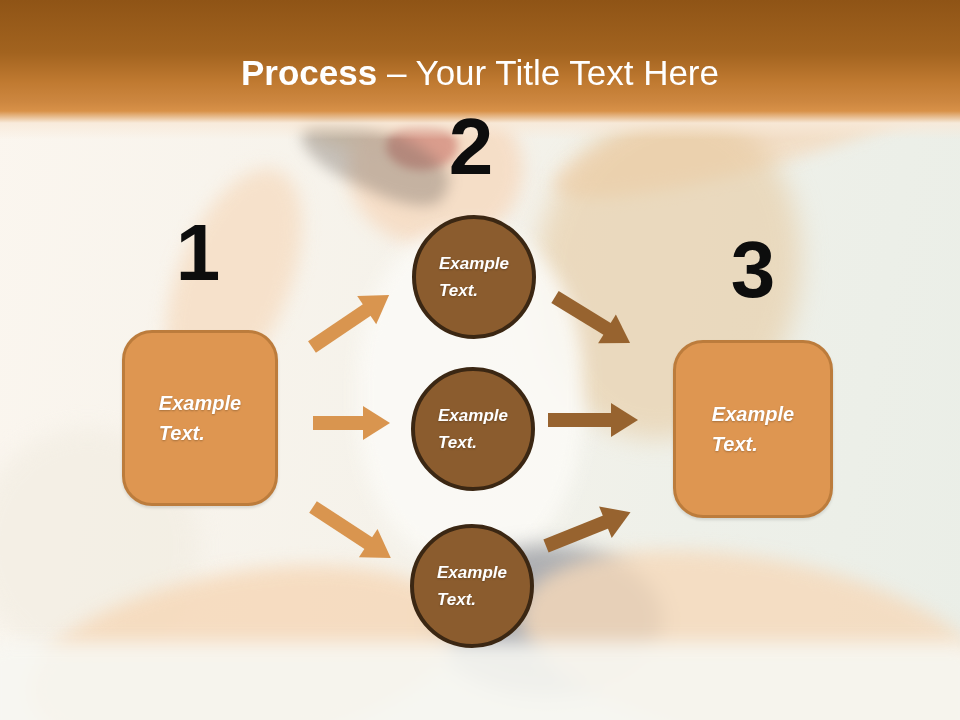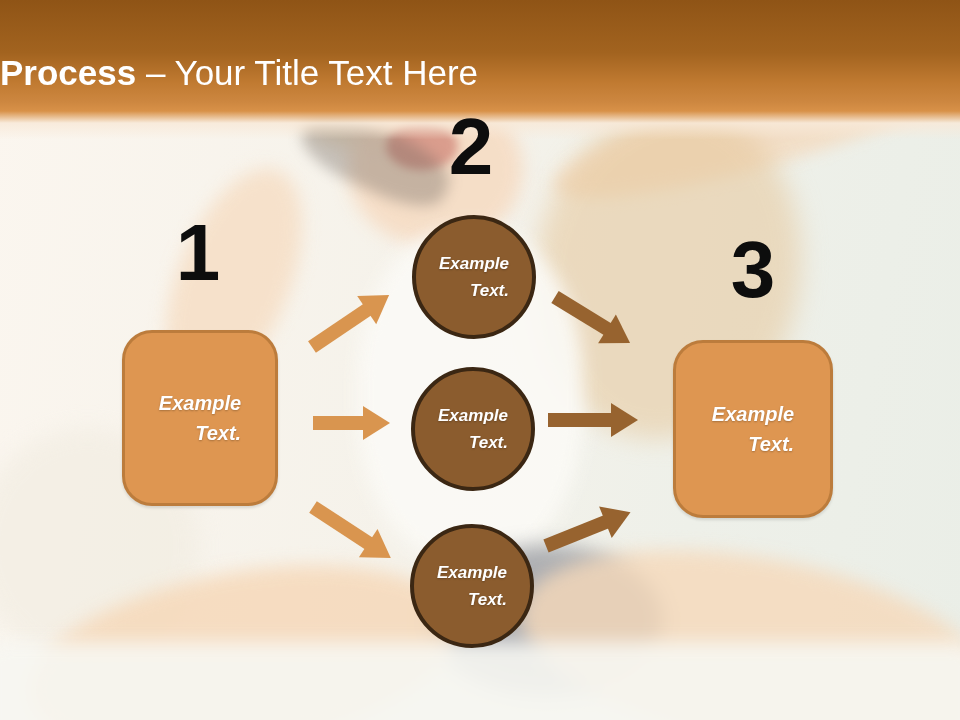--- a/index.html
+++ b/index.html
@@ -41,34 +41,34 @@
   
   .header{position:absolute;left:0;top:0;width:960px;height:150px;z-index:2;
         background:linear-gradient(180deg,
           var(--header-top) 0%,
           #a2631f 35%,
           var(--header-mid) 55%,
           #cd8740 68%,
           var(--header-bottom) 74%,
           rgba(248,233,216,.85) 82%,
           rgba(255,255,255,0) 93%);}
-  .title{position:absolute;left:0;top:53px;width:960px;
+  .title{position:absolute;left:0;top:53px;width:960px;text-align:center;
         font-size:35px;line-height:40px;color:var(--title-color);z-index:3;}
   .title .t-bold{font-weight:700;}
   .title .t-rest{font-weight:400;}
 
   
   .step-number{position:absolute;width:110px;text-align:center;z-index:4;
         font-size:80px;line-height:100px;font-weight:700;color:var(--number-color);}
   .num-1{left:143px;top:203px;}
   .num-2{left:416px;top:97px;}
   .num-3{left:698px;top:220px;}
 
   
-  .shape-label{white-space:pre-line;text-align:right;font-weight:700;font-style:italic;
+  .shape-label{white-space:pre-line;text-align:left;font-weight:700;font-style:italic;
         color:var(--label-color);text-shadow:0 1px 2px rgba(0,0,0,.25);}
   .process-box{position:absolute;z-index:4;display:flex;align-items:center;justify-content:center;
         background:var(--box-fill);border:3px solid var(--box-border);border-radius:30px;
         box-sizing:border-box;box-shadow:0 2px 3px rgba(0,0,0,.12);}
   .box-left{left:122px;top:330px;width:156px;height:176px;}
   .box-right{left:673px;top:340px;width:160px;height:178px;}
   .process-box .shape-label{font-size:20px;line-height:30px;}
 
   .process-circle{position:absolute;z-index:4;display:flex;align-items:center;justify-content:center;
         width:124px;height:124px;border-radius:50%;box-sizing:border-box;

